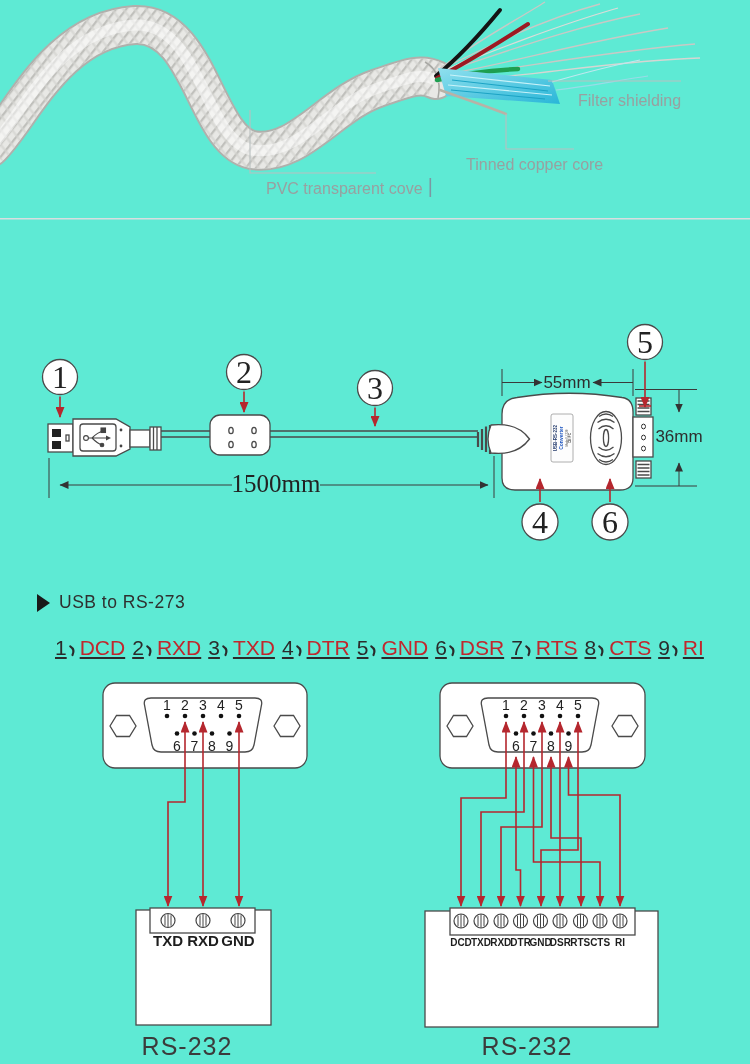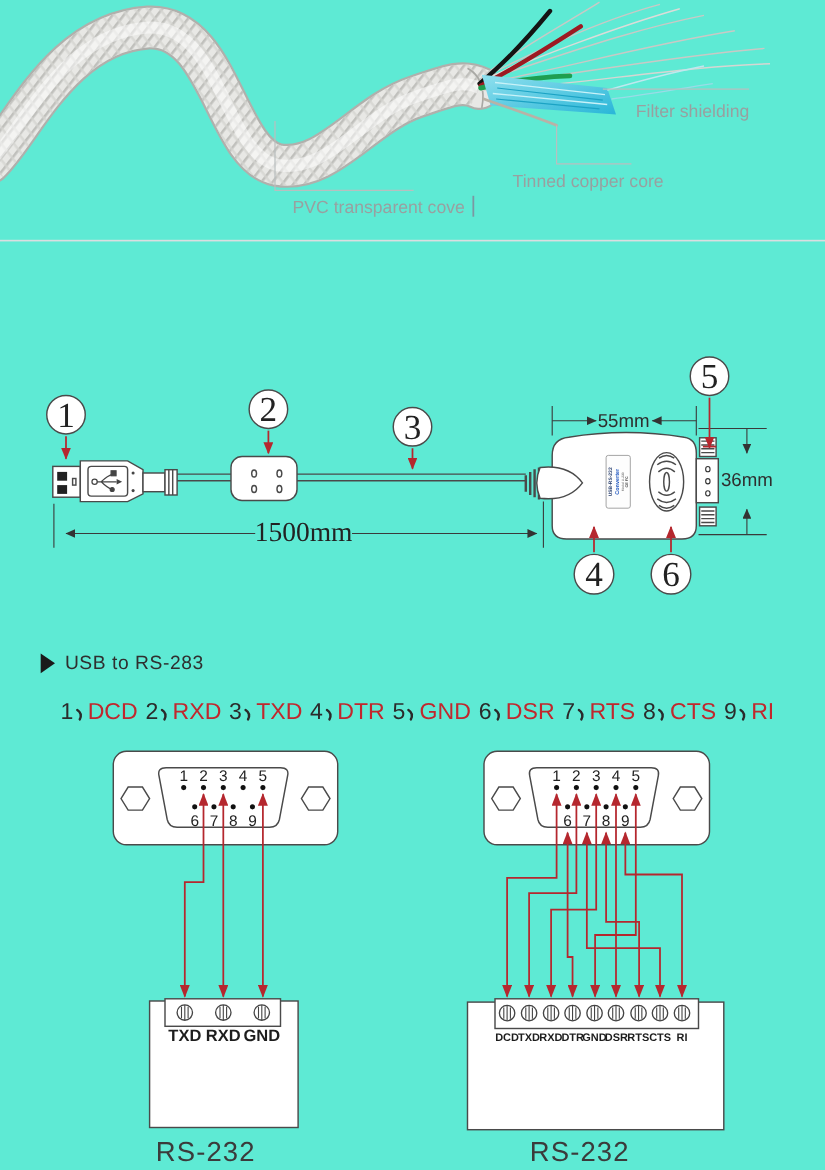--- a/index.html
+++ b/index.html
@@ -37,21 +37,21 @@
   .sticker-t2{font-size:5px;font-weight:700;fill:#2057c0;text-anchor:middle;}
   .sticker-t3{font-size:3px;fill:#555;text-anchor:middle;}
   .sticker-t4{font-size:3.4px;font-weight:700;fill:#333;text-anchor:middle;}
 
   
   #pin-section-header{position:absolute;left:37px;top:592px;display:flex;align-items:center;}
   #pin-section-header .tri{width:0;height:0;border-left:13px solid #1a1a1a;
       border-top:9px solid transparent;border-bottom:9px solid transparent;}
   #pin-section-header .hd{margin-left:9px;font-size:17.5px;color:#2f2f2f;letter-spacing:.5px;}
   #pinlist{position:absolute;left:55px;top:636px;white-space:nowrap;font-size:21px;color:#2b2b2b;}
-  .pin-item{margin-right:7px;}
+  .pin-item{margin-right:7px;text-decoration:underline;}
   .pin-num{color:#2b2b2b;}
   .pin-sep{display:inline-block;margin:0 3px 0 1px;}
   .pin-sep svg{vertical-align:-2px;}
   .pin-name{color:var(--signal-red);}
 </style>
 </head>
 <body>
 
 <div id="stage">
 
@@ -227,21 +227,21 @@
       <path class="redmark" d="M540,282 V259" marker-end="url(#mred2)"></path>
 
       <circle class="lnf" cx="610" cy="302" r="18"></circle>
       <text class="callout-num" x="610" y="313">6</text>
       <path class="redmark" d="M610,282 V259" marker-end="url(#mred2)"></path>
     </g>
   </svg>
 
   <div id="pin-section-header">
     <span class="tri"></span>
-    <span class="hd">USB to RS-283</span>
+    <span class="hd">USB to RS-273</span>
   </div>
   <div id="pinlist"><span class="pin-item"><span class="pin-num">1</span><span class="pin-sep"><svg viewBox="0 0 10 14" width="9" height="13">
             <path d="M2.5 2.5 Q8 6 5 12" fill="none" stroke="#2a2a2a" stroke-width="2.4" stroke-linecap="round"></path>
           </svg></span><span class="pin-name">DCD</span></span><span class="pin-item"><span class="pin-num">2</span><span class="pin-sep"><svg viewBox="0 0 10 14" width="9" height="13">
             <path d="M2.5 2.5 Q8 6 5 12" fill="none" stroke="#2a2a2a" stroke-width="2.4" stroke-linecap="round"></path>
           </svg></span><span class="pin-name">RXD</span></span><span class="pin-item"><span class="pin-num">3</span><span class="pin-sep"><svg viewBox="0 0 10 14" width="9" height="13">
             <path d="M2.5 2.5 Q8 6 5 12" fill="none" stroke="#2a2a2a" stroke-width="2.4" stroke-linecap="round"></path>
           </svg></span><span class="pin-name">TXD</span></span><span class="pin-item"><span class="pin-num">4</span><span class="pin-sep"><svg viewBox="0 0 10 14" width="9" height="13">
             <path d="M2.5 2.5 Q8 6 5 12" fill="none" stroke="#2a2a2a" stroke-width="2.4" stroke-linecap="round"></path>
           </svg></span><span class="pin-name">DTR</span></span><span class="pin-item"><span class="pin-num">5</span><span class="pin-sep"><svg viewBox="0 0 10 14" width="9" height="13">

